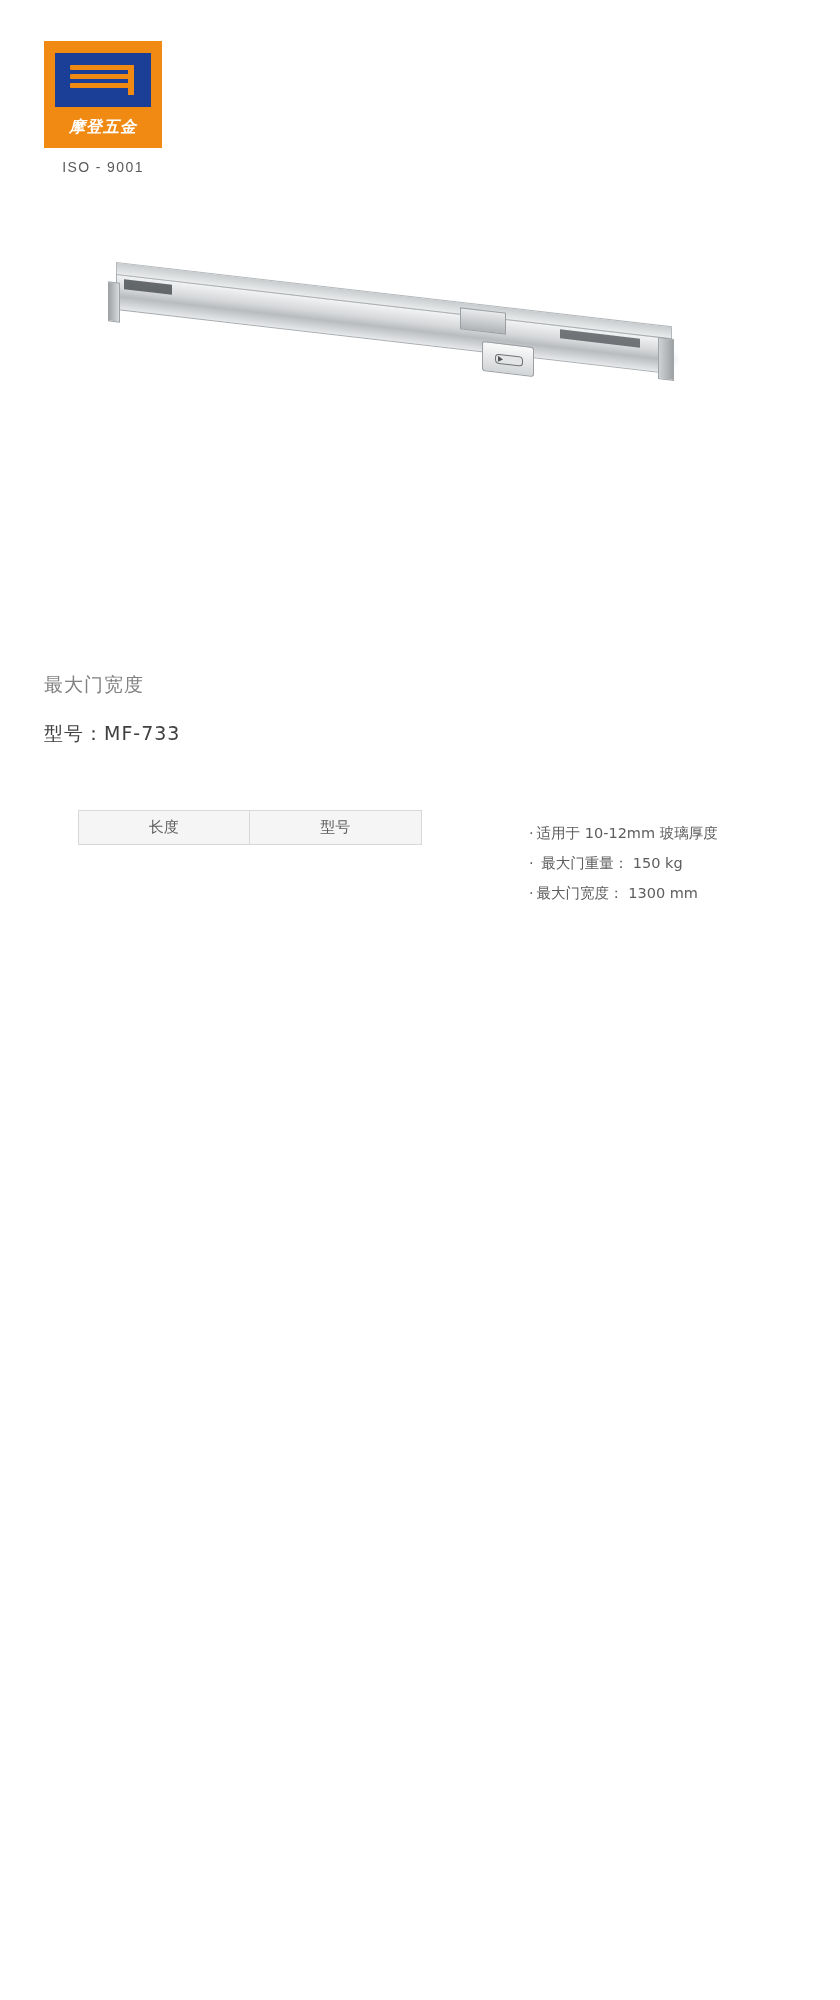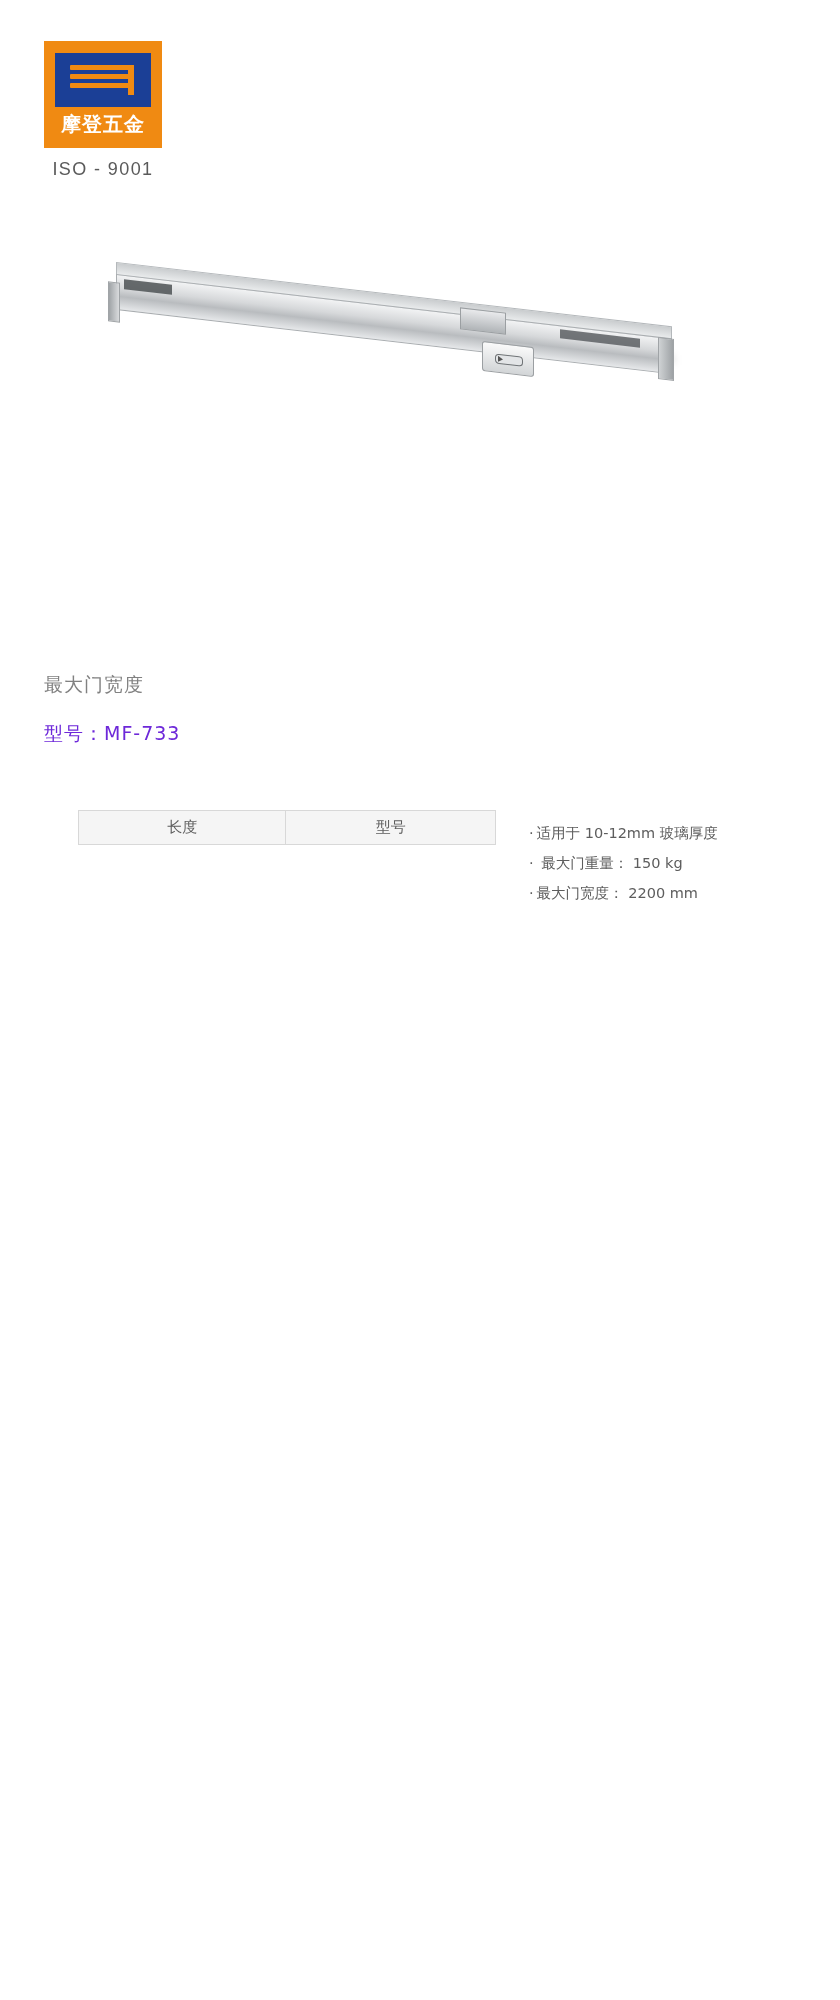--- a/index.html
+++ b/index.html
@@ -63,29 +63,30 @@
     height: 30px;
     background: #f08a12;
   }
   .logo-cn {
     position: absolute;
     left: 0;
     right: 0;
     bottom: 10px;
     text-align: center;
     color: #ffffff;
-    font-size: 20px;
+    font-size: 16px;
     letter-spacing: 1px;
     font-family: "DejaVu Sans", sans-serif;
     font-weight: bold;
+    font-style: italic;
   }
   .iso-text {
     margin-top: 11px;
     text-align: center;
-    font-size: 18px;
+    font-size: 14px;
     color: #5a5a5a;
     letter-spacing: 1.4px;
   }
 
   
   .product-img {
     position: absolute;
     left: 90px;
     top: 260px;
     width: 620px;
@@ -227,31 +228,31 @@
     font-size: 19px;
     color: #818181;
     letter-spacing: 1px;
     font-family: "DejaVu Sans", sans-serif;
   }
   .model-line {
     position: absolute;
     left: 44px;
     top: 721px;
     font-size: 19px;
-    color: #6d28d9;
+    color: #404040;
     letter-spacing: 1px;
     font-family: "DejaVu Sans", sans-serif;
   }
 
   
   .spec-table {
     position: absolute;
     left: 78px;
     top: 810px;
-    width: 418px;
+    width: 344px;
     border-collapse: collapse;
     font-size: 15px;
     color: #5d5d5d;
     font-family: "DejaVu Sans", sans-serif;
   }
   .spec-table th,
   .spec-table td {
     border: 1px solid #d8d8d8;
     text-align: center;
     padding: 7px 4px;
@@ -332,14 +333,14 @@
       <th>型号</th>
     </tr>
   </thead>
   <tbody>
   </tbody>
 </table>
 
 <div class="features">
   <div class="f-item"><span class="dot">·</span><span>适用于 10-12mm 玻璃厚度</span></div>
   <div class="f-item"><span class="dot">·</span><span> 最大门重量： 150 kg</span></div>
-  <div class="f-item"><span class="dot">·</span><span>最大门宽度： 2200 mm</span></div>
+  <div class="f-item"><span class="dot">·</span><span>最大门宽度： 1300 mm</span></div>
 </div>
 
 </body></html>

